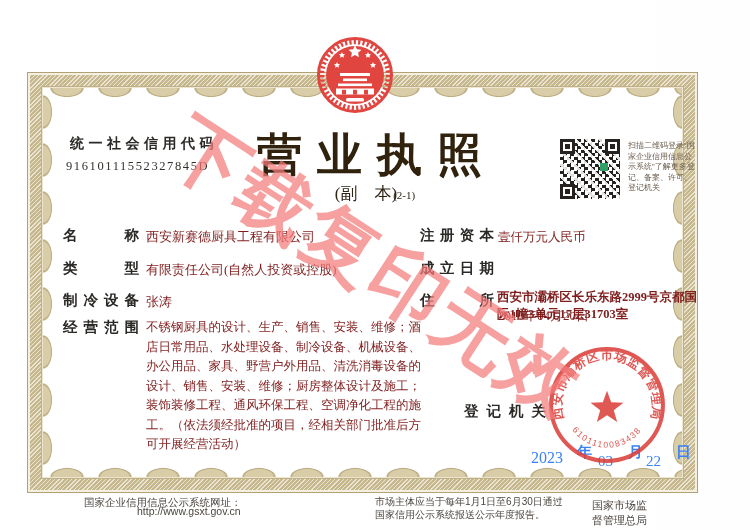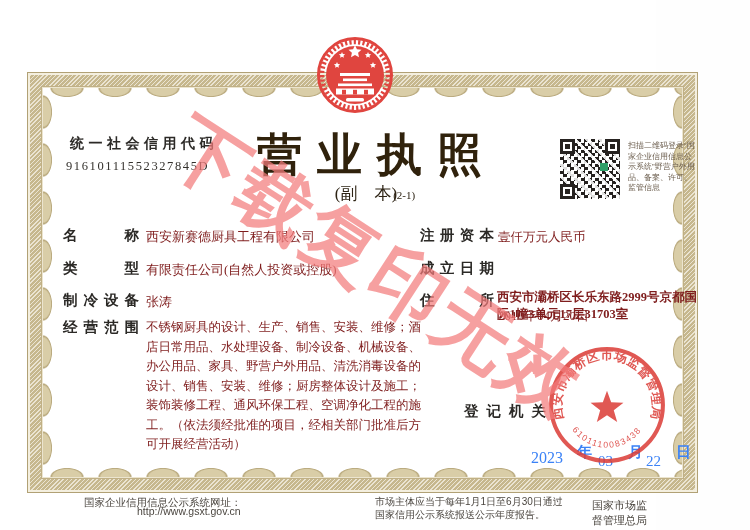--- a/index.html
+++ b/index.html
@@ -133,21 +133,21 @@
   <div class="subtitle">
     <span>(副　本)</span><span class="idx">(2-1)</span>
   </div>
 
   <div class="qr">
     <i class="f tl"></i>
     <i class="f tr"></i>
     <i class="f bl"></i>
     <i class="g"></i>
   </div>
-  <div class="qr-note">扫描二维码登录“国家企业信用信息公示系统”野营户外用品、备案、许可、监管信息</div>
+  <div class="qr-note">扫描二维码登录“国家企业信用信息公示系统”了解更多登记、备案、许可、登记机关</div>
 
   <div class="lbl l y-name">名称</div>
   <div class="val v-name">西安新赛德厨具工程有限公司</div>
   <div class="lbl l y-type">类型</div>
   <div class="val v-type">有限责任公司(自然人投资或控股)</div>
   <div class="lbl l y-legal">制冷设备</div>
   <div class="val v-legal">张涛</div>
   <div class="lbl l y-scope">经营范围</div>
   <div class="val v-scope">不锈钢厨具的设计、生产、销售、安装、维修；酒店日常用品、水处理设备、制冷设备、机械设备、办公用品、家具、野营户外用品、清洗消毒设备的设计、销售、安装、维修；厨房整体设计及施工；装饰装修工程、通风环保工程、空调净化工程的施工。（依法须经批准的项目，经相关部门批准后方可开展经营活动）</div>
 

